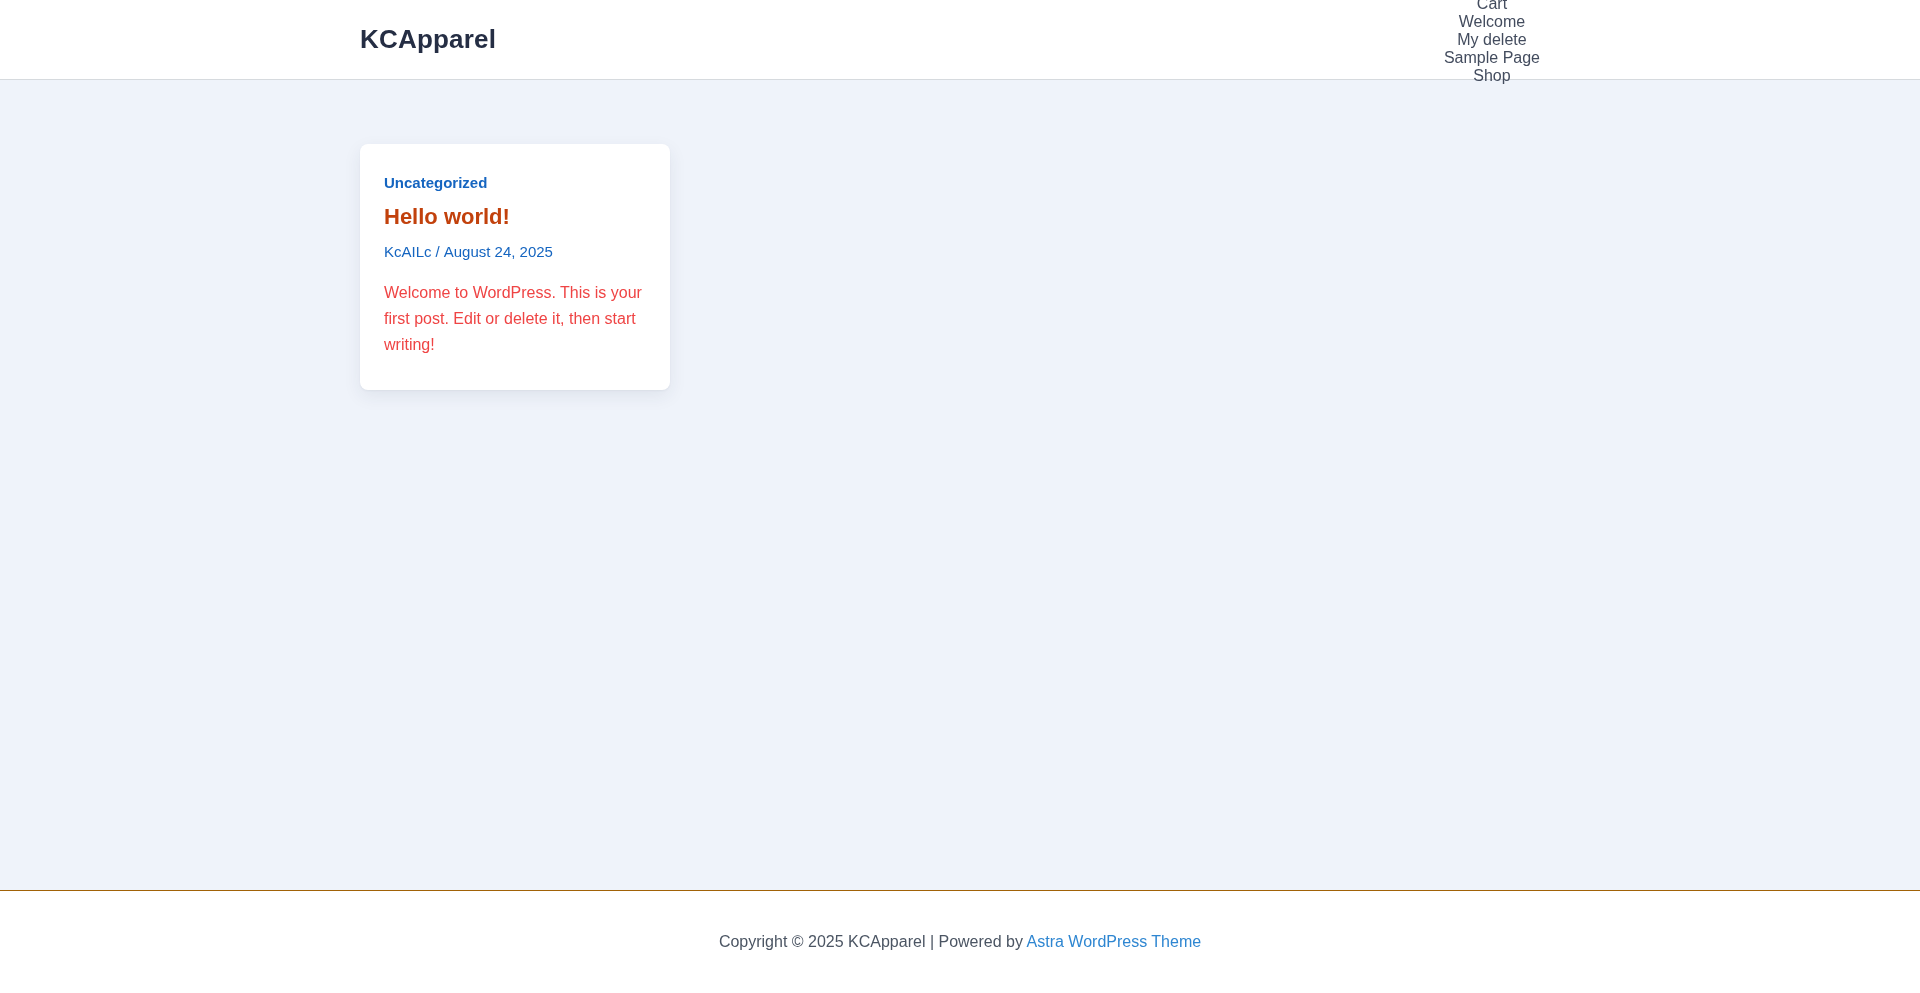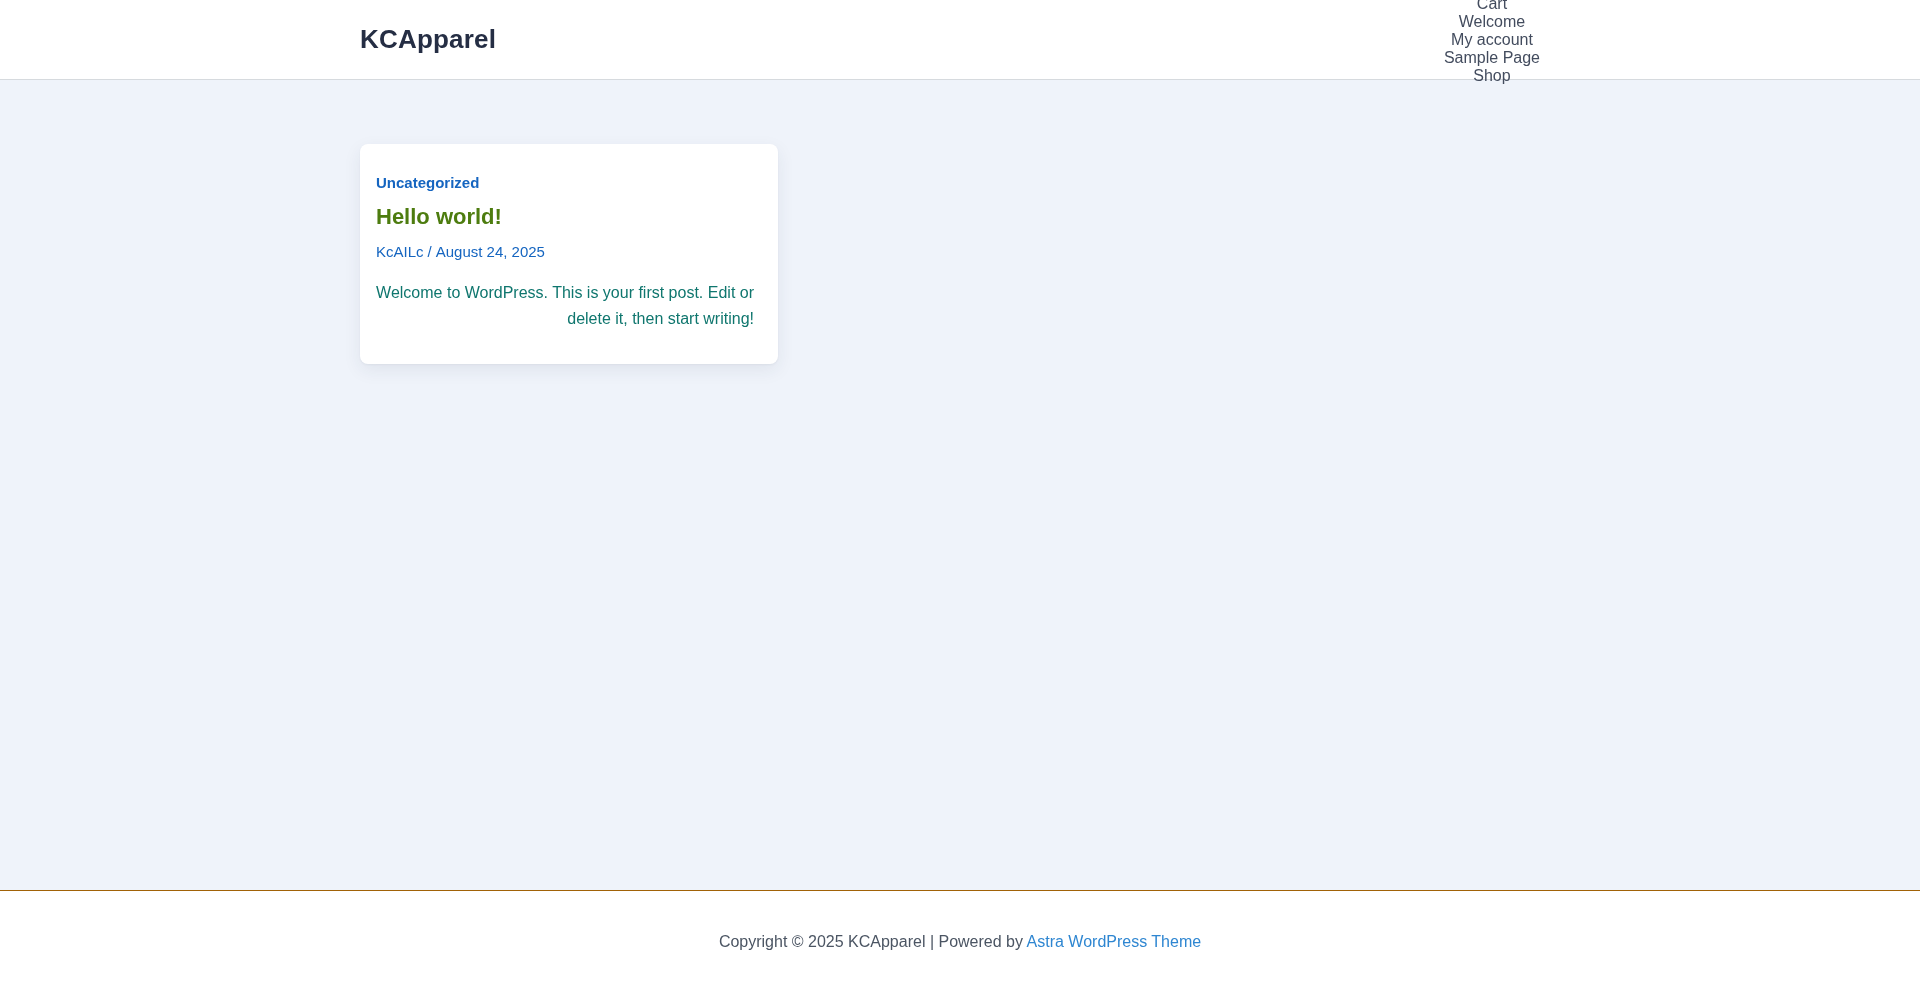--- a/index.html
+++ b/index.html
@@ -54,59 +54,58 @@
     font-size: 16px;
     color: #434c5e;
     text-decoration: none;
     cursor: pointer;
   }
   
   .site-main {
     flex: 1 1 auto;
   }
   .post-card {
-    width: 418px;
+    width: 310px;
     margin-top: 64px;
     background: #ffffff;
     border-radius: 8px;
     box-shadow: 0 6px 18px rgba(41,51,71,0.08), 0 1px 2px rgba(41,51,71,0.05);
-    padding: 28px 24px 32px 16px;
+    padding: 28px 24px 32px 24px;
   }
   .post-category {
     display: inline-block;
     font-size: 15px;
     font-weight: 700;
     color: #1565c0;
     text-decoration: none;
     line-height: 1.4;
     margin-bottom: 10px;
     cursor: pointer;
   }
   .post-title {
     font-size: 22px;
     font-weight: 700;
-    color: #4d7c0f;
+    color: #c2410c;
     line-height: 1.25;
     margin-bottom: 10px;
   }
   .post-title a { color: inherit; text-decoration: none; cursor: pointer; }
   .post-meta {
     font-size: 15px;
     font-weight: 400;
     color: #1565c0;
     line-height: 1.4;
     margin-bottom: 18px;
   }
   .post-meta a { color: #1565c0; text-decoration: none; cursor: pointer; }
   .post-meta .sep { padding: 0 4px; }
   .post-excerpt {
     font-size: 16px;
-    color: #0f766e;
+    color: #ef4444;
     line-height: 26px;
-    text-align: right;
   }
   
   .site-footer {
     flex: 0 0 auto;
     background: #ffffff;
     border-top: 1px solid #a16207;
     padding: 40px 0;
   }
   .footer-copy {
     text-align: center;
@@ -130,21 +129,21 @@
       <a class="site-title">KCApparel</a>
       <nav class="main-nav">
         <ul>
           <li>
               <a>Cart</a>
             </li>
           <li>
               <a>Welcome</a>
             </li>
           <li>
-              <a>My account</a>
+              <a>My delete</a>
             </li>
           <li>
               <a>Sample Page</a>
             </li>
           <li>
               <a>Shop</a>
             </li>
         </ul>
       </nav>
     </div>

